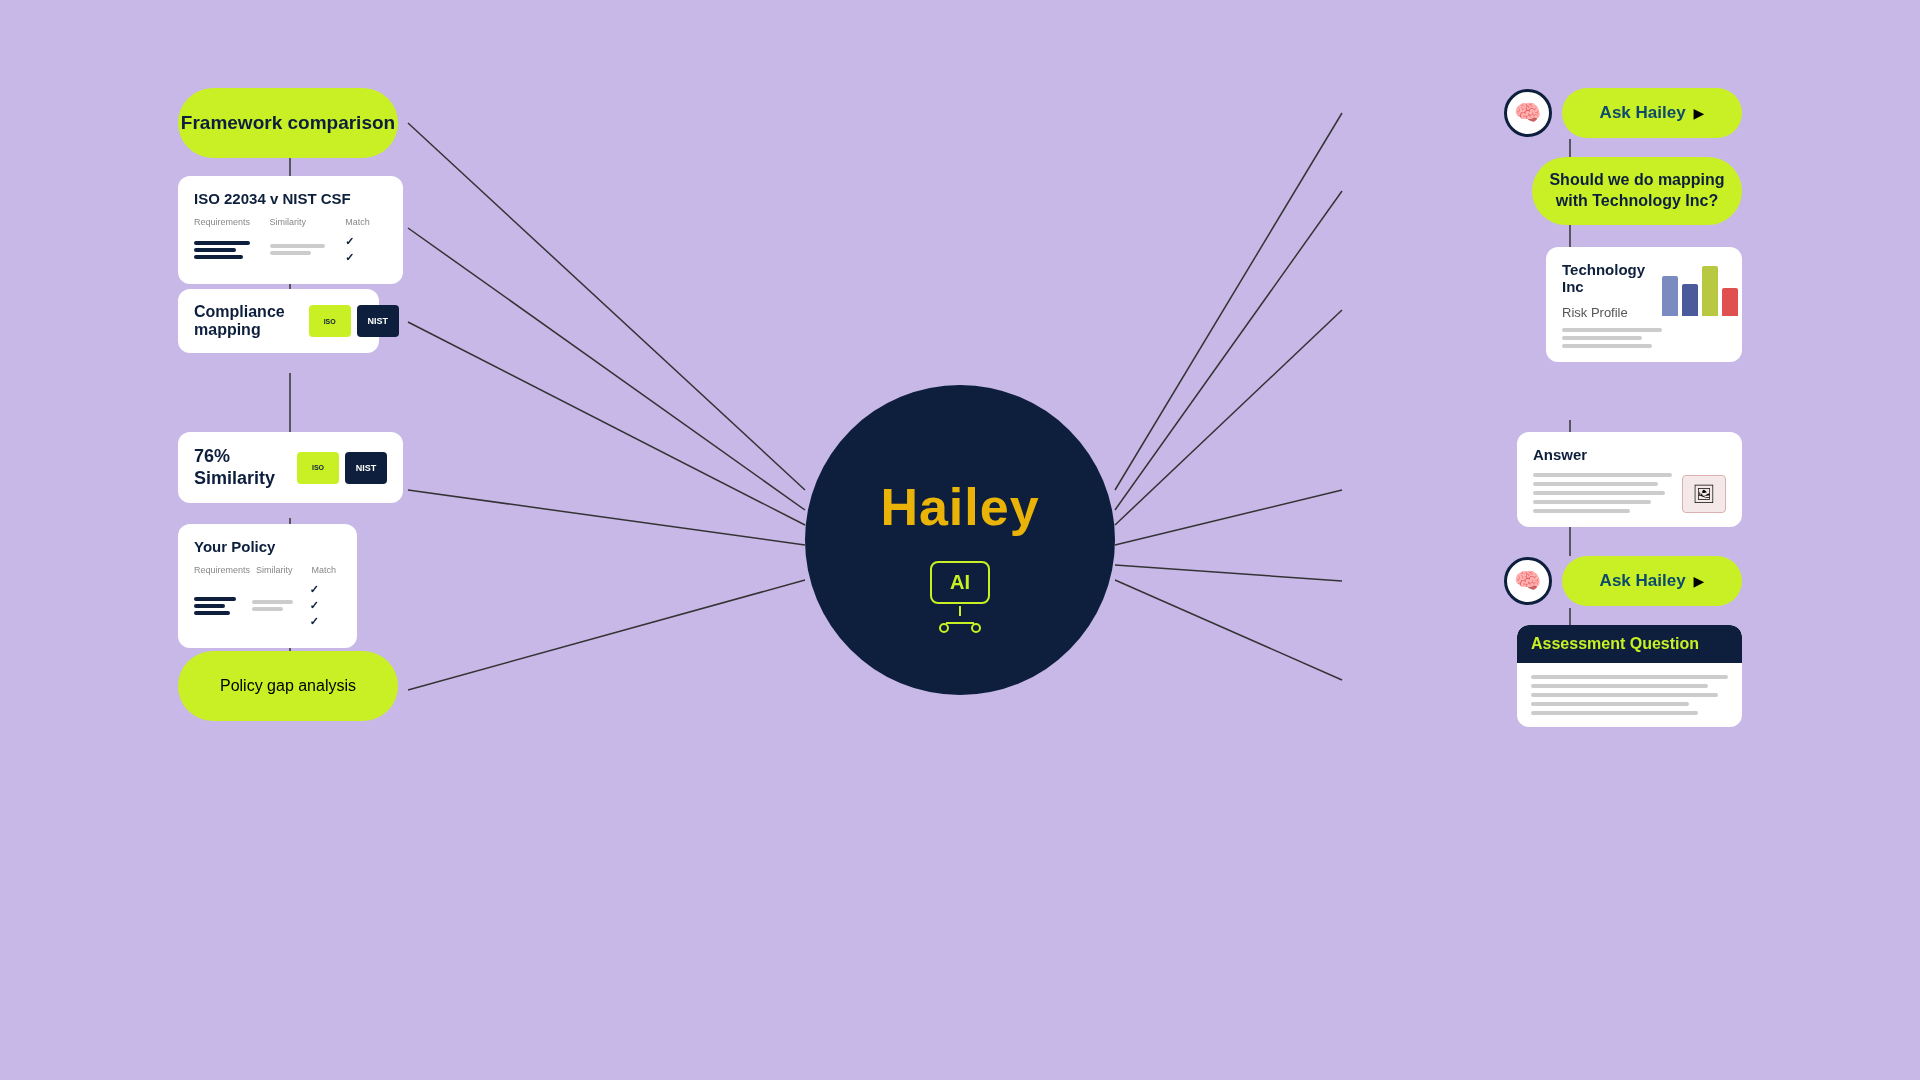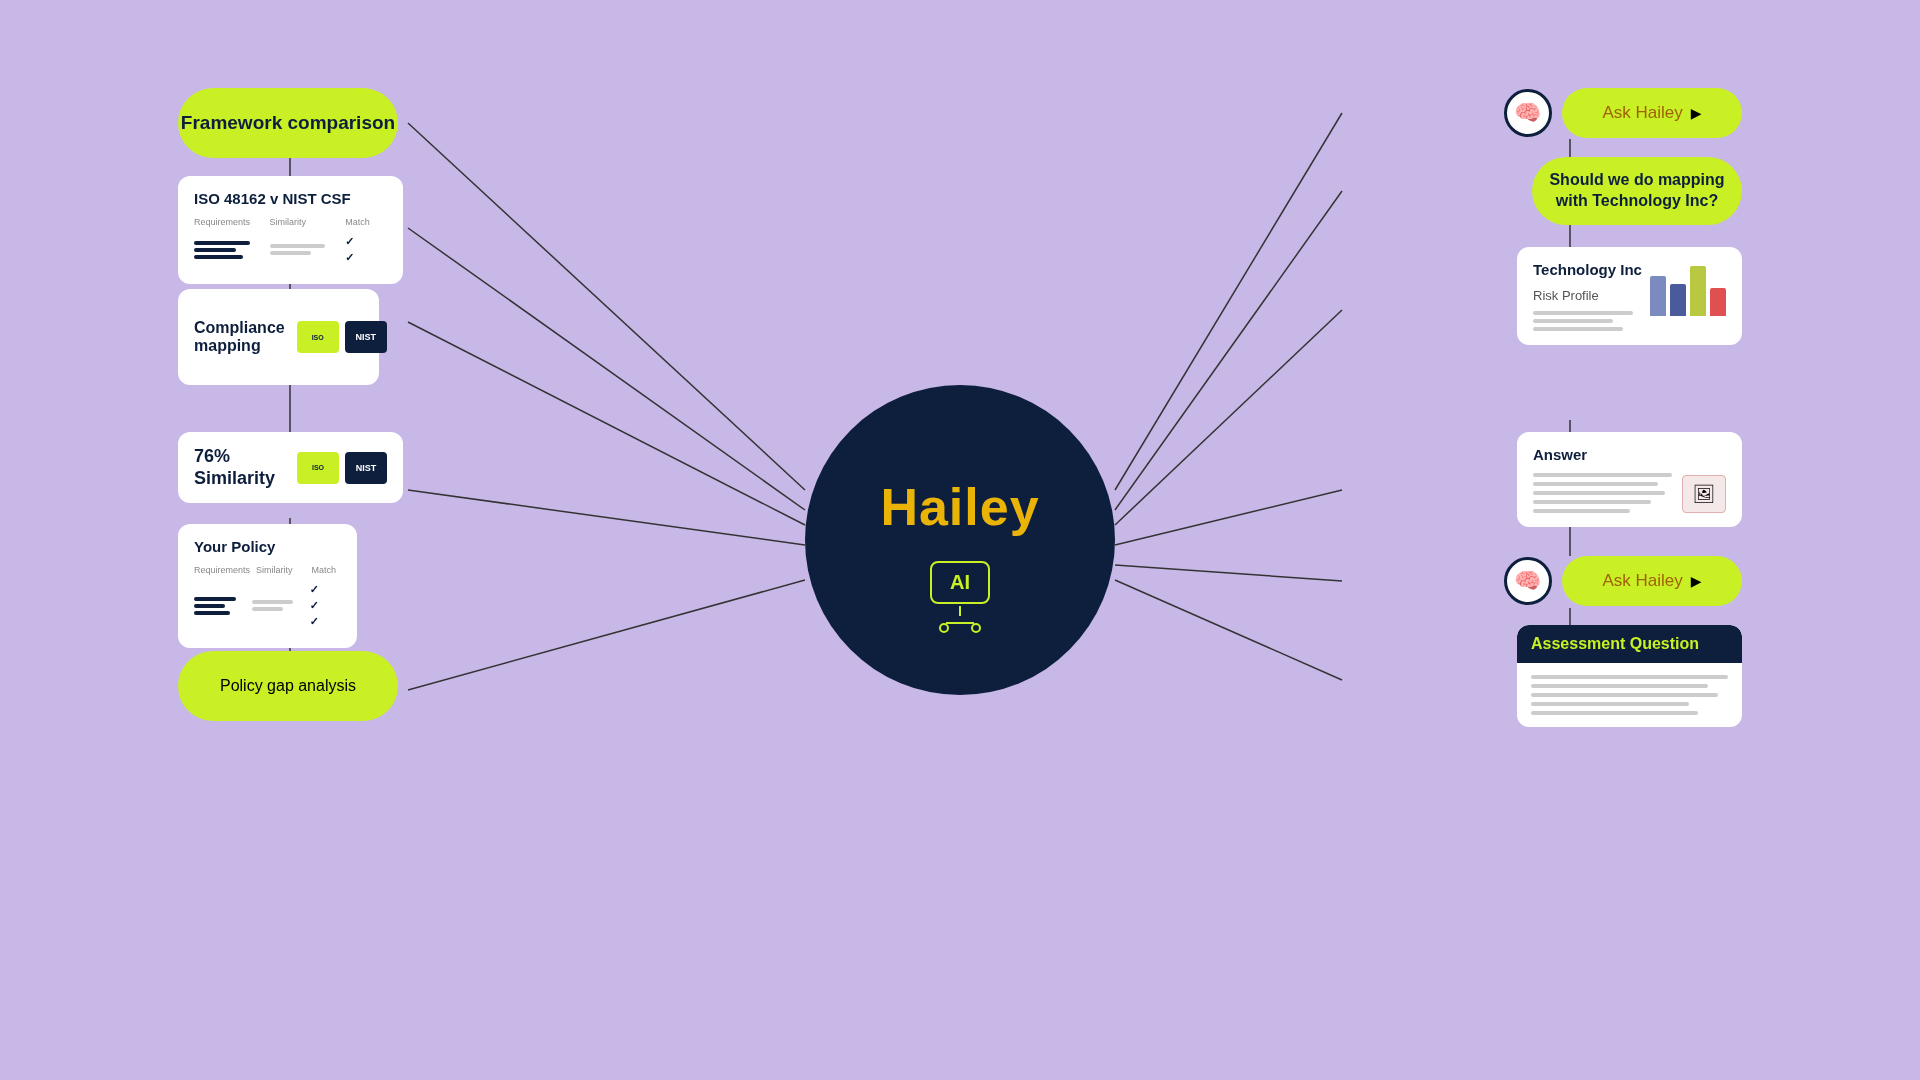--- a/index.html
+++ b/index.html
@@ -192,24 +192,24 @@
     .check {
       font-size: 11px;
       color: #0d1f3c;
       font-weight: 700;
     }
 
     .compliance-card {
       width: 201px;
       left: 178px;
       top: 289px;
-      padding: 30px 16px;
-      display: flex;
-      align-items: center;
-      gap: 12px;
+      padding: 14px 16px;
+      display: flex;
+      align-items: center;
+      gap: 24px;
     }
 
     .compliance-text {
       font-size: 16px;
       font-weight: 700;
       color: #0d1f3c;
     }
 
     .logo-badge {
       display: flex;
@@ -314,22 +314,22 @@
       top: 89px;
     }
 
     .ask-hailey-brain.bottom {
       right: 368px;
       top: 557px;
     }
 
     .ask-hailey-label {
       font-size: 17px;
-      font-weight: 400;
-      color: #a16207;
+      font-weight: 700;
+      color: #0c4a6e;
     }
 
     .cursor-icon {
       font-size: 14px;
     }
 
     .business-question-btn {
       width: 210px;
       height: 68px;
       right: 178px;
@@ -341,21 +341,21 @@
 
     .business-question-btn span {
       font-size: 16px;
       font-weight: 600;
       color: #0d1f3c;
       text-align: center;
       line-height: 1.3;
     }
 
     .tech-risk-card {
-      width: 225px;
+      width: 196px;
       right: 178px;
       top: 247px;
       padding: 14px 16px;
     }
 
     .risk-chart {
       display: flex;
       align-items: flex-end;
       gap: 4px;
       height: 55px;
@@ -474,21 +474,21 @@
     <div class="ai-dot"></div>
     <div class="ai-dot"></div>
   </div>
 </div>
 
 <div class="btn-green framework-btn">
   <span>Framework comparison</span>
 </div>
 
 <div class="card iso-nist-card">
-  <div class="card-title">ISO 48162 v NIST CSF</div>
+  <div class="card-title">ISO 22034 v NIST CSF</div>
   <div class="table-header">
     <span>Requirements</span>
     <span>Similarity</span>
     <span>Match</span>
   </div>
   <div class="table-row-lines">
     <div class="line-group">
       <div class="line" style="width:80%"></div>
       <div class="line" style="width:60%"></div>
       <div class="line" style="width:70%"></div>

